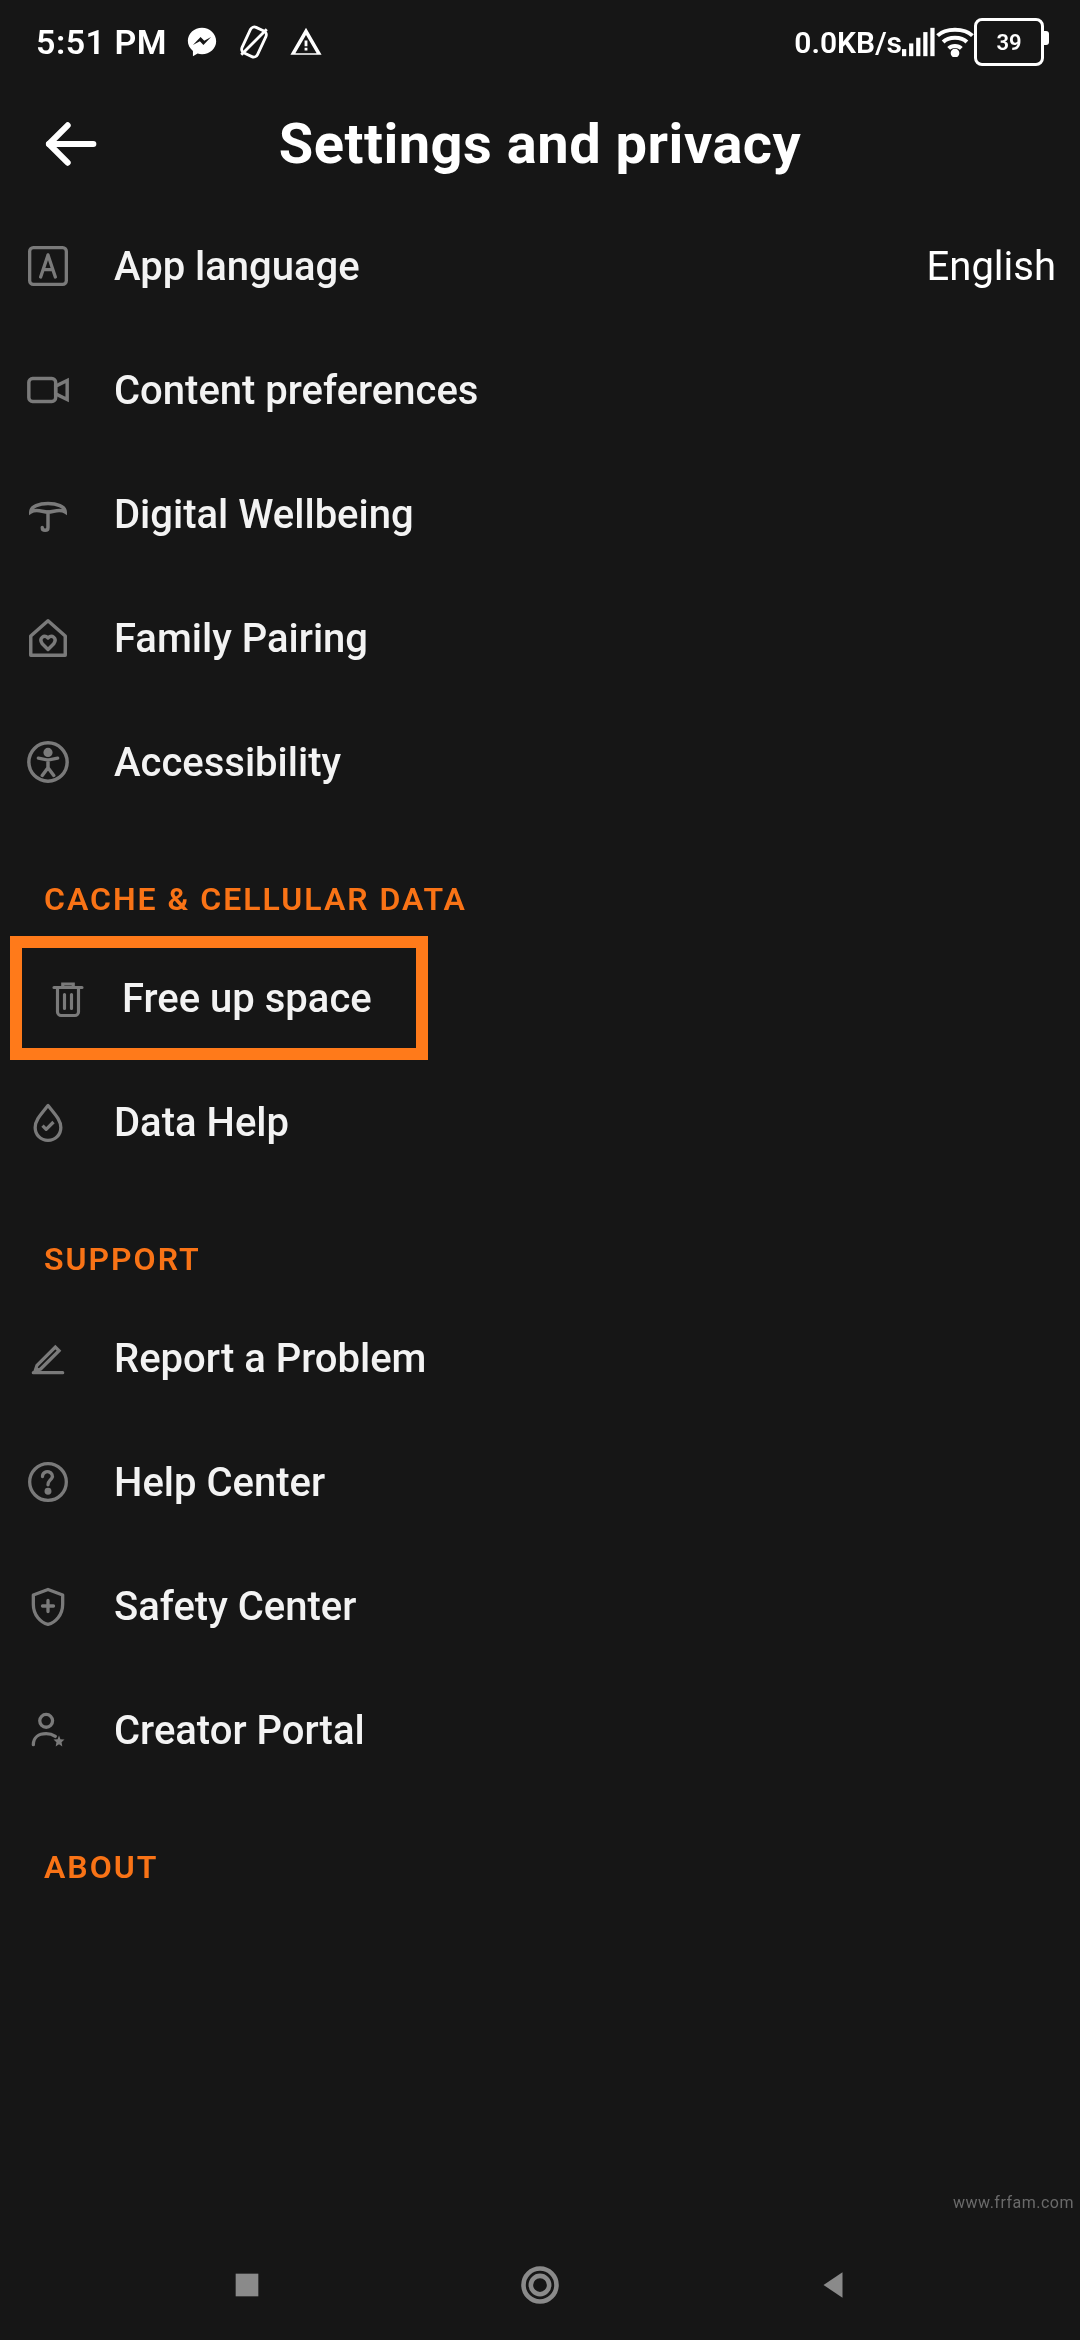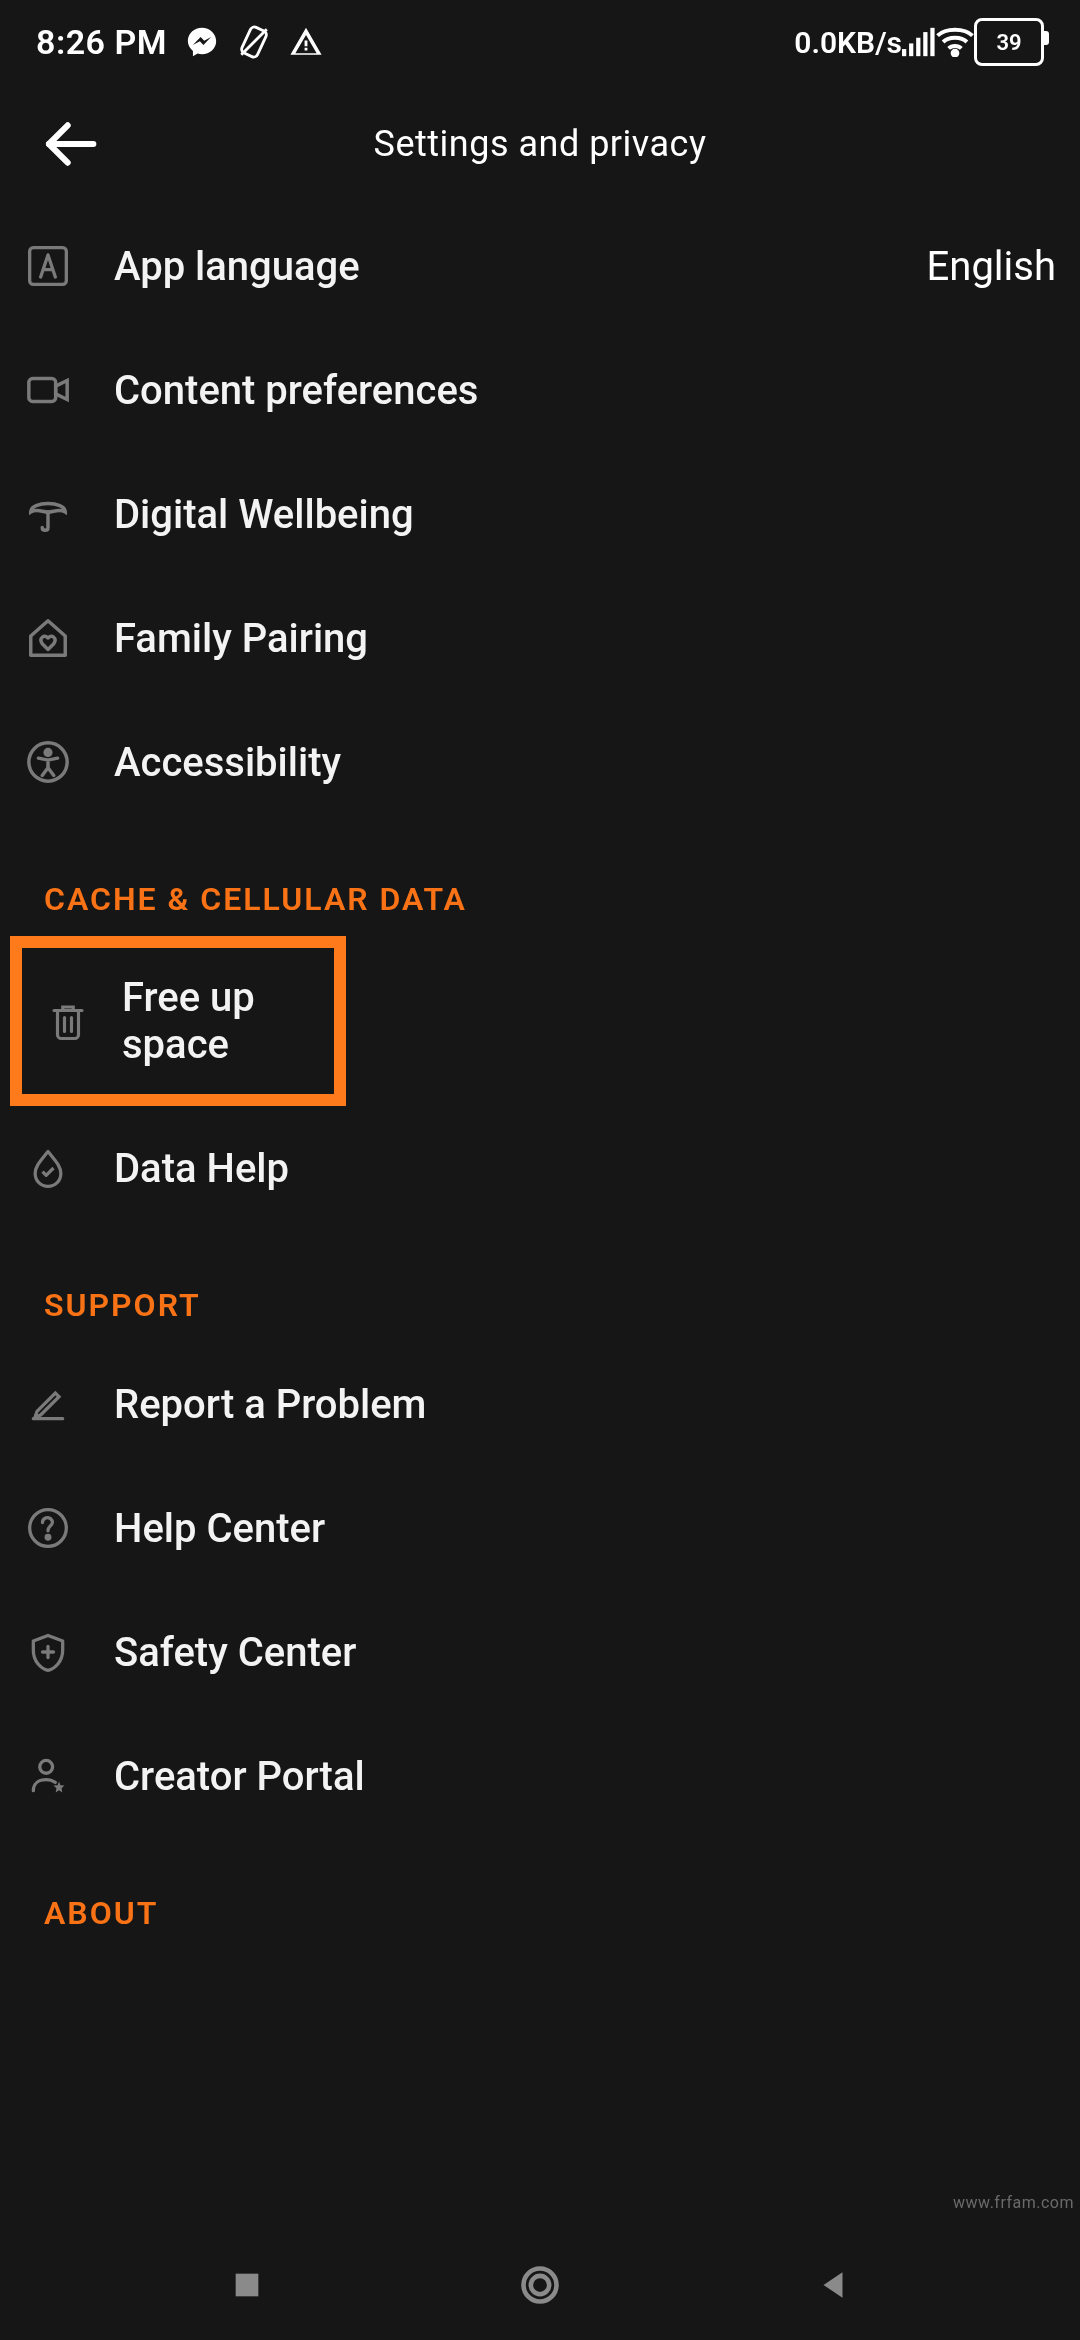--- a/index.html
+++ b/index.html
@@ -10,44 +10,44 @@
   .status-left { display: flex; align-items: center; gap: 18px; }
   .status-right { display: flex; align-items: center; }
   .status-time { font-size: 34px; font-weight: 600; letter-spacing: 0.5px; }
   .status-icon { display: inline-flex; align-items: center; justify-content: center; }
   .data-rate { font-size: 30px; font-weight: 600; }
   .battery-box { border: 3px solid #fff; border-radius: 8px; width: 70px; height: 48px; display: inline-flex; align-items: center; justify-content: center; font-size: 22px; font-weight: 600; position: relative; }
   .battery-box::after { content: ""; position: absolute; right: -8px; top: 10px; width: 5px; height: 14px; background: #fff; border-radius: 0 3px 3px 0; }
 
   .header { height: 120px; display: flex; align-items: center; padding: 0 30px; position: relative; }
   .back-btn { width: 80px; height: 80px; display: inline-flex; align-items: center; justify-content: center; }
-  .title { position: absolute; left: 50%; transform: translateX(-50%); font-size: 36px; font-weight: 400; letter-spacing: 0.5px; }
+  .title { position: absolute; left: 50%; transform: translateX(-50%); font-size: 56px; font-weight: 700; letter-spacing: 0.5px; }
 
   .content { flex: 1; overflow: hidden; }
   .row { display: flex; align-items: center; gap: 42px; padding: 38px 24px; }
   .row .icon { width: 48px; height: 48px; display: inline-flex; align-items: center; justify-content: center; flex-shrink: 0; }
   .row .label { font-size: 40px; font-weight: 500; color: #f3f3f3; flex: 1; }
   .row .value { font-size: 40px; color: #ffffff; }
 
   .section-header { font-size: 32px; font-weight: 600; color: #f97316; letter-spacing: 2px; padding: 56px 35px 18px 44px; text-transform: uppercase; }
 
-  .highlight-box { border: 12px solid #ff7a1a; margin-left: 10px; width: 336px; }
+  .highlight-box { border: 12px solid #ff7a1a; margin-left: 10px; width: 418px; }
   .highlight-box .row { padding: 26px 22px; gap: 30px; }
 
   .nav-bar { height: 110px; display: flex; align-items: center; justify-content: space-around; padding: 0 100px; }
   .nav-btn { width: 60px; height: 60px; display: inline-flex; align-items: center; justify-content: center; }
 
   .watermark { position: absolute; right: 6px; bottom: 128px; font-size: 16px; color: #6a6a6a; letter-spacing: 0.5px; }
 </style>
 </head>
 <body>
 
 <div class="status-bar">
   <div class="status-left">
-    <span class="status-time">8:26 PM</span>
+    <span class="status-time">5:51 PM</span>
     <span class="status-icon">
       <svg width="34" height="34" viewBox="0 0 24 24" fill="#fff">
           <path d="M12 2C6.5 2 2 6.1 2 11.2c0 2.9 1.4 5.4 3.6 7.1V22l3.3-1.8c1 .3 2 .4 3.1.4 5.5 0 10-4.1 10-9.2S17.5 2 12 2zm1 12.2l-2.5-2.7-4.9 2.7 5.4-5.7 2.6 2.7 4.8-2.7-5.4 5.7z"></path>
         </svg>
     </span>
     <span class="status-icon">
       <svg width="34" height="34" viewBox="0 0 24 24" fill="none" stroke="#fff" stroke-width="2">
           <rect x="6" y="2" width="12" height="20" rx="3" transform="rotate(25 12 12)"></rect>
           <line x1="3" y1="21" x2="21" y2="3"></line>
         </svg>

